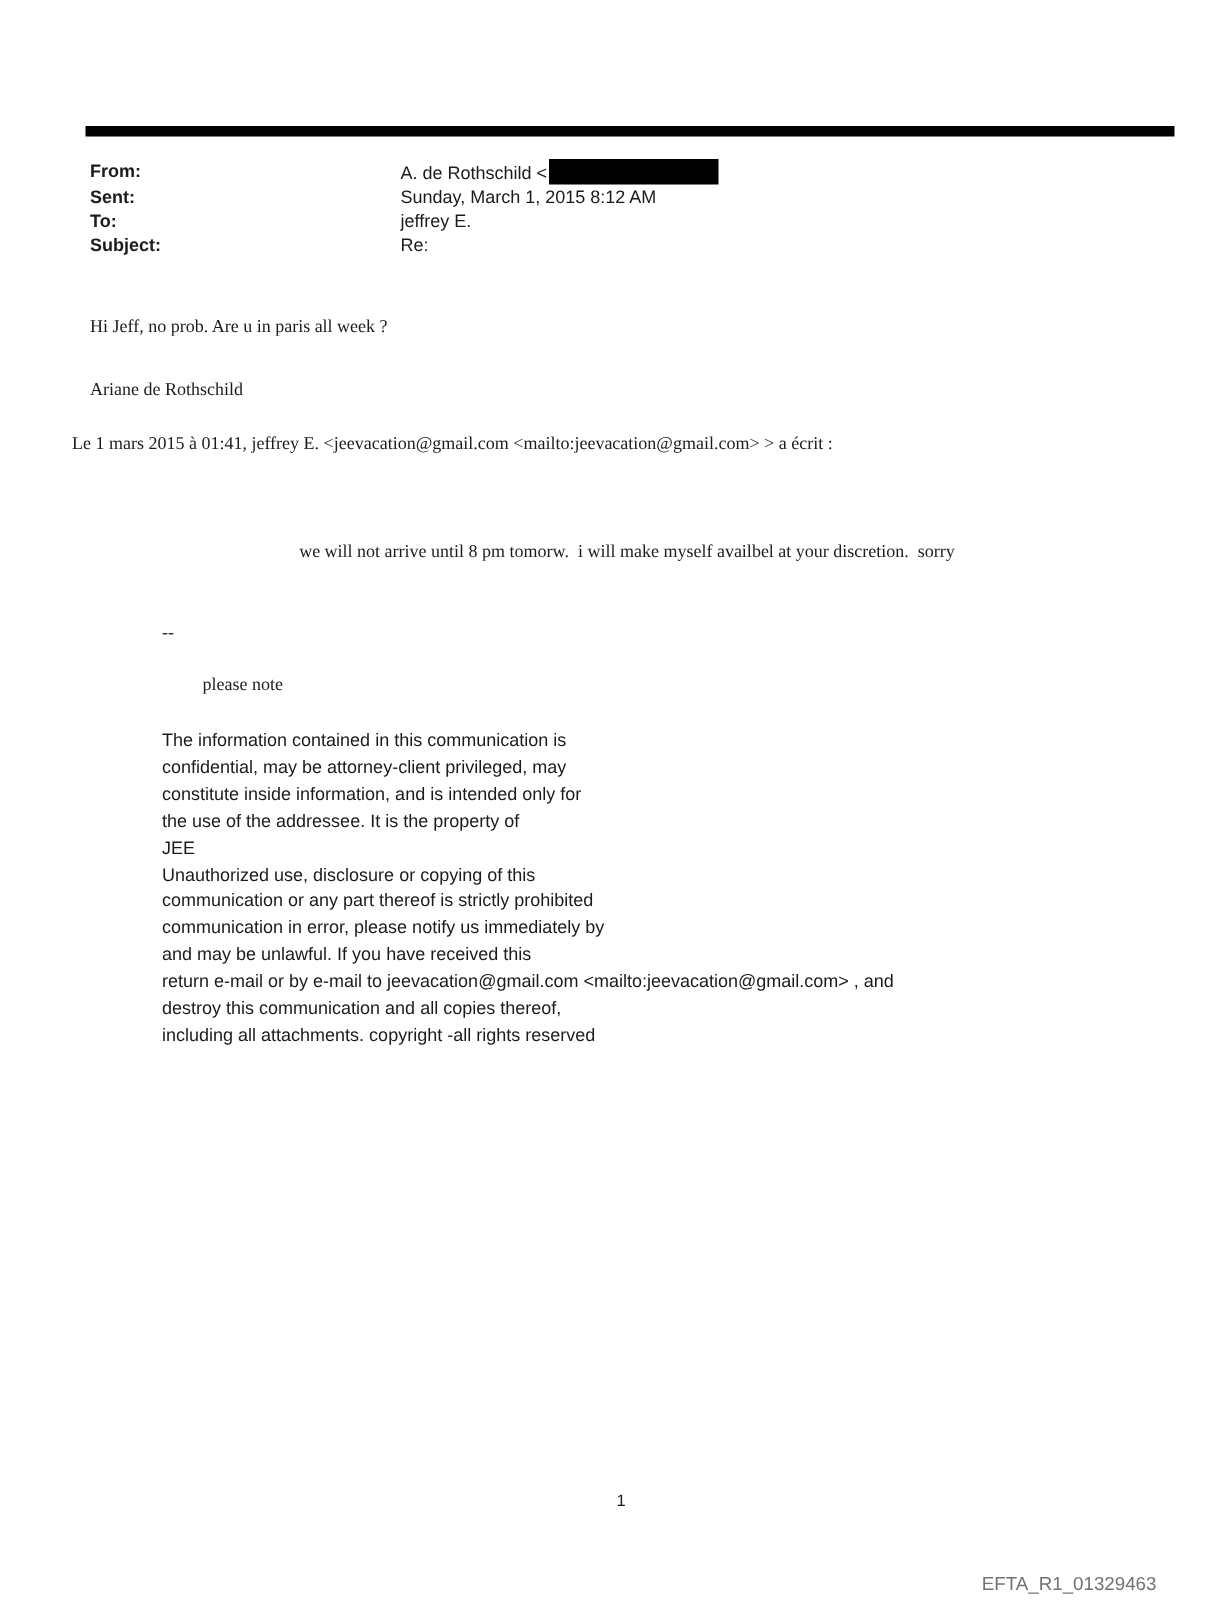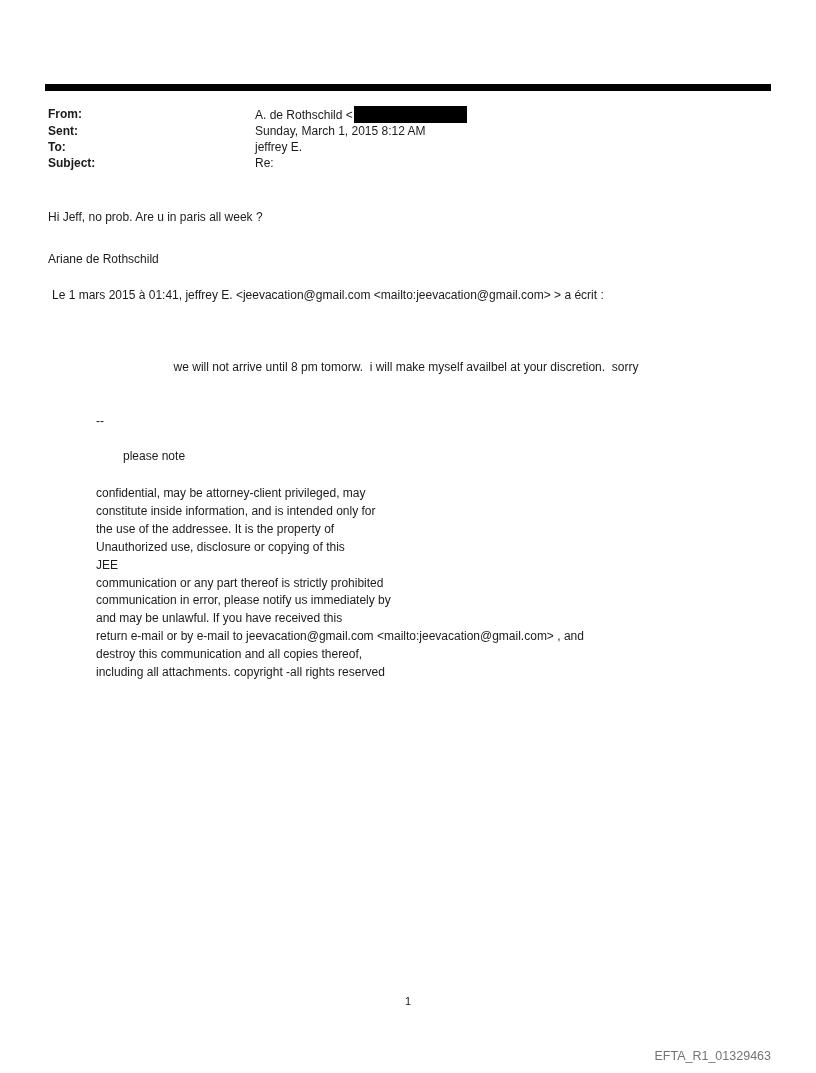--- a/index.html
+++ b/index.html
@@ -8,20 +8,21 @@
     height: 1073px;
     background: #ffffff;
     font-family: "Liberation Sans", "DejaVu Sans", sans-serif;
     color: #1b1b1b;
     position: relative;
     overflow: hidden;
   }
   .page {
     position: absolute;
     inset: 0;
+    margin-left: 12px;
   }
   .top-rule {
     position: absolute;
     left: 45px;
     top: 84px;
     width: 726px;
     height: 7px;
     background: #000000;
   }
   .email-header {
@@ -49,24 +50,25 @@
     height: 17px;
     background: #000000;
     vertical-align: -4px;
     margin-left: 1px;
   }
   .body-text {
     font-size: 12px;
     line-height: 15px;
     position: absolute;
     white-space: pre-wrap;
+    font-family: Liberation Serif, serif;
   }
   .greeting        { left: 48px; top: 210px; }
   .signature       { left: 48px; top: 252px; text-align: center; }
-  .quote-intro     { left: 52px; top: 288px; }
+  .quote-intro     { left: 36px; top: 288px; }
   .quoted-message  { left: 96px; top: 360px; width: 620px; text-align: center; }
   .separator       { left: 96px; top: 414px; }
   .note-heading    { left: 123px; top: 449px; }
   .disclaimer {
     position: absolute;
     left: 96px;
     top: 485px;
     font-size: 12px;
     line-height: 17.9px;
     width: 640px;
@@ -119,25 +121,26 @@
 
   <div class="body-text quote-intro">Le 1 mars 2015 à 01:41, jeffrey E. &lt;jeevacation@gmail.com &lt;mailto:jeevacation@gmail.com&gt; &gt; a écrit :</div>
 
   <div class="body-text quoted-message">we will not arrive until 8 pm tomorw.  i will make myself availbel at your discretion.  sorry</div>
 
   <div class="body-text separator">--</div>
 
   <div class="body-text note-heading">please note</div>
 
   <div class="disclaimer">
+      <div>The information contained in this communication is</div>
       <div>confidential, may be attorney-client privileged, may</div>
       <div>constitute inside information, and is intended only for</div>
       <div>the use of the addressee. It is the property of</div>
+      <div>JEE</div>
       <div>Unauthorized use, disclosure or copying of this</div>
-      <div>JEE</div>
       <div>communication or any part thereof is strictly prohibited</div>
       <div>communication in error, please notify us immediately by</div>
       <div>and may be unlawful. If you have received this</div>
       <div>return e-mail or by e-mail to jeevacation@gmail.com &lt;mailto:jeevacation@gmail.com&gt; , and</div>
       <div>destroy this communication and all copies thereof,</div>
       <div>including all attachments. copyright -all rights reserved</div>
     </div>
 
   <div class="page-number">1</div>
 

